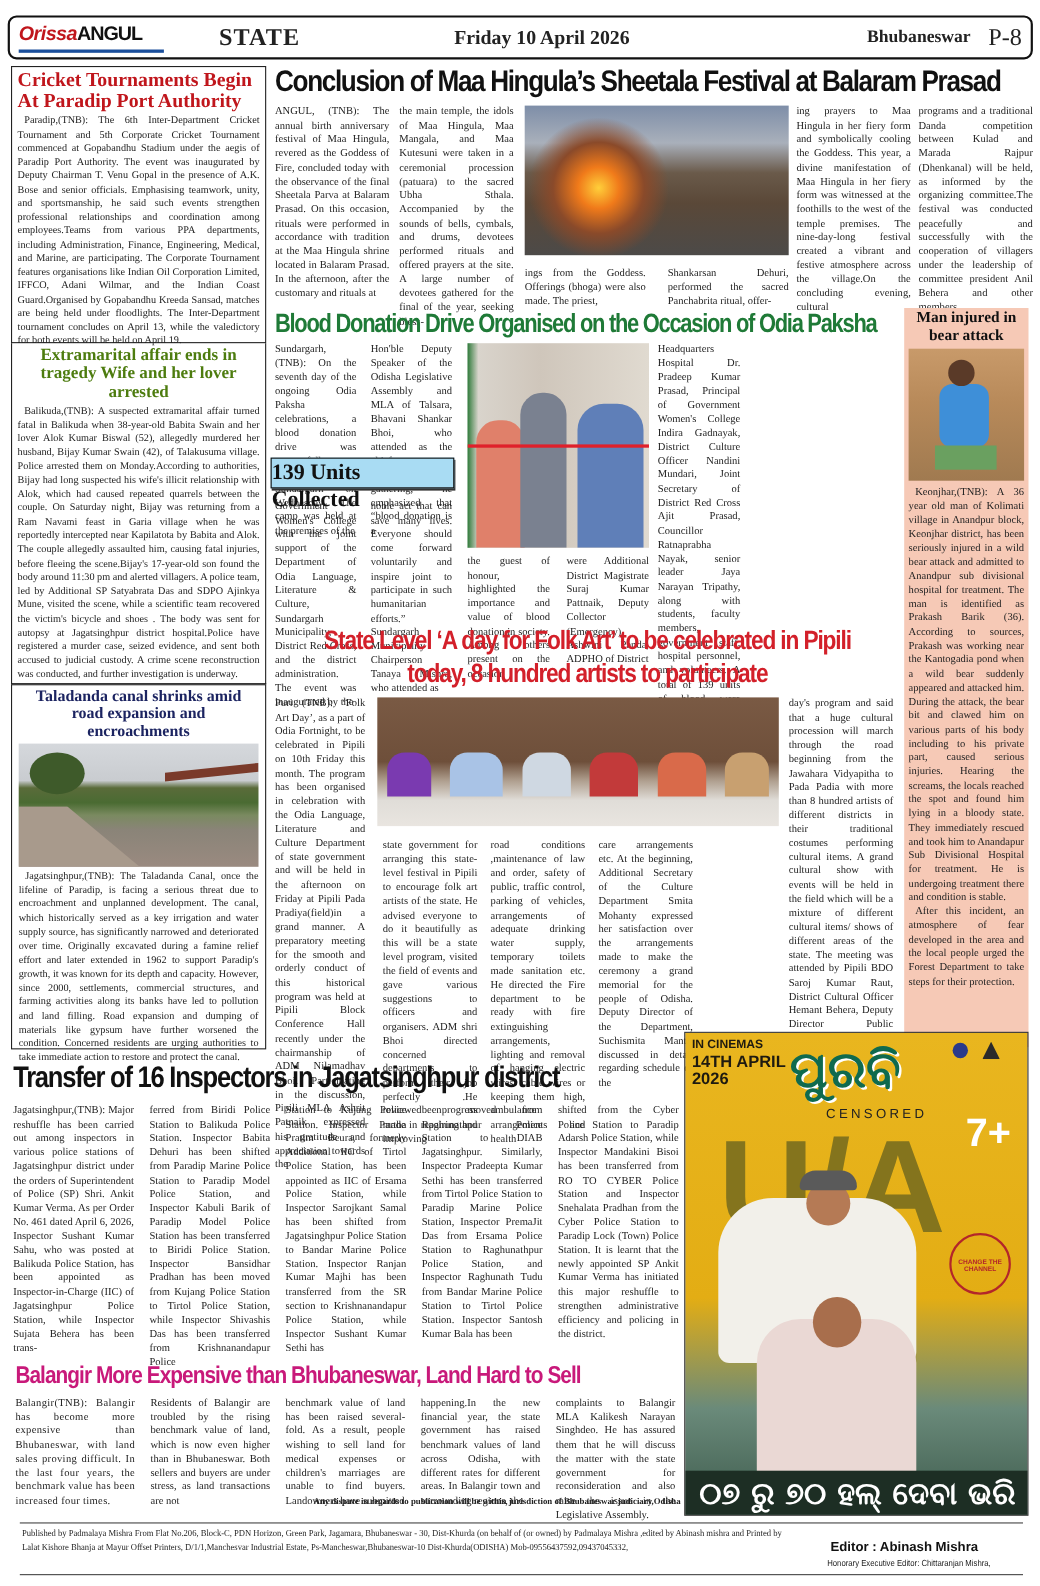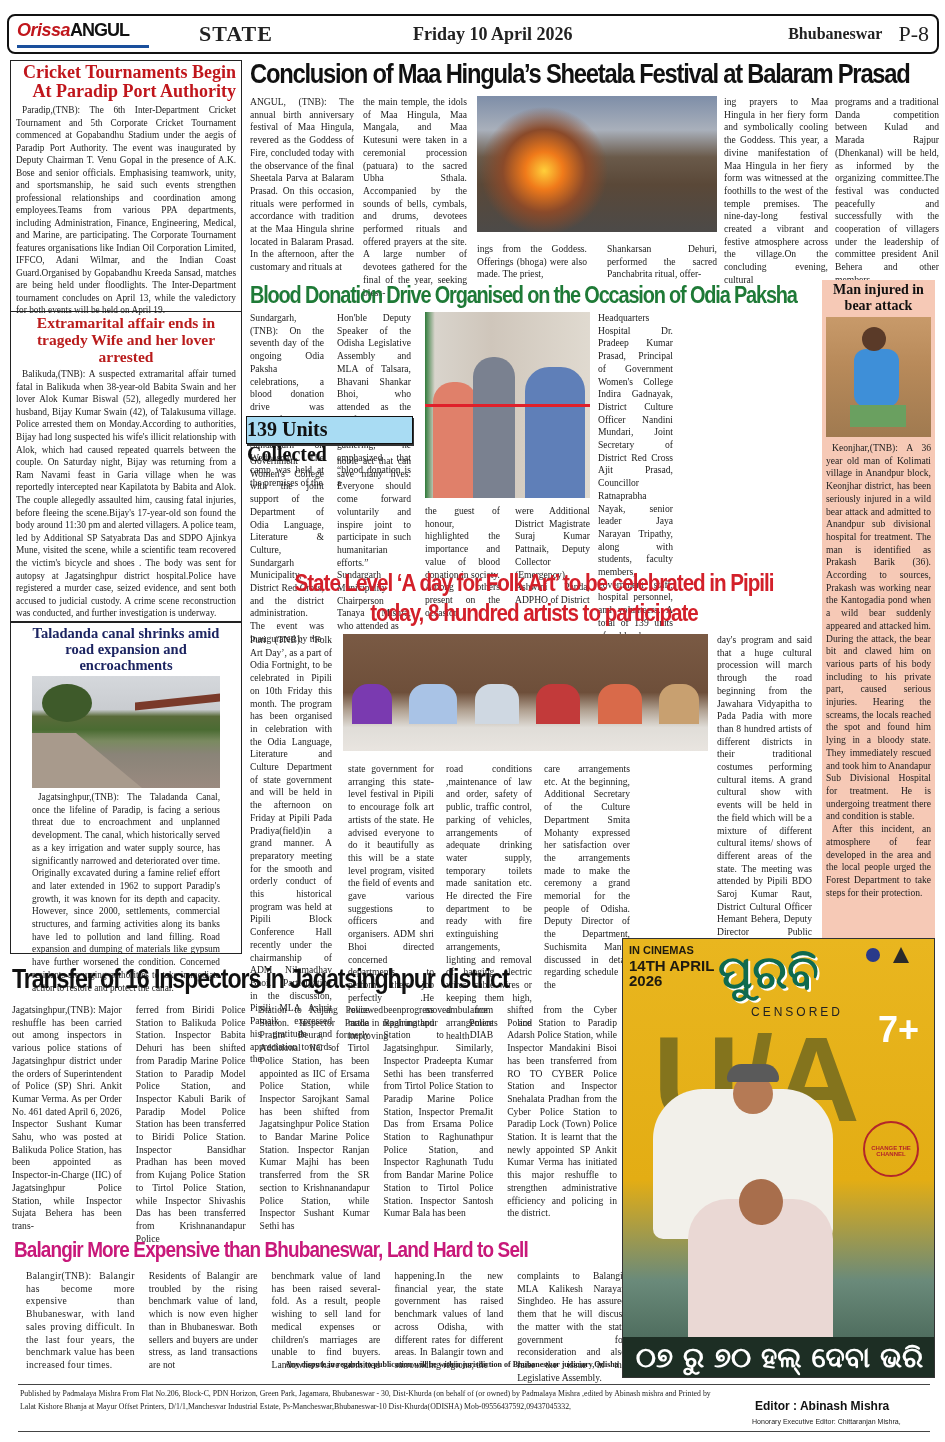--- a/index.html
+++ b/index.html
@@ -10,21 +10,21 @@
 .logo .o{font-family:"Liberation Sans",sans-serif;font-style:italic;font-weight:bold;font-size:18px;color:#c0161c;letter-spacing:-0.5px}
 .logo .t{font-family:"Liberation Sans",sans-serif;font-weight:bold;font-size:18px;color:#111;letter-spacing:-1px}
 .logo .bar{position:absolute;left:0;bottom:0;width:132px;height:3px;background:#1a4f9c}
 .section{font-weight:bold;font-size:22px;margin-left:42px;letter-spacing:1px}
 .date{font-weight:bold;font-size:18px;margin-left:140px}
 .city{font-weight:bold;font-size:16px;margin-left:auto}
 .pageno{font-size:22px;margin-left:16px;margin-right:8px}
 .txt{font-size:9.6px;line-height:12.7px;text-align:justify;hyphens:auto}
 .txt p{text-indent:6px}
 .box{border:1.5px solid #222}
-.h-red{color:#c0161c;font-weight:bold;text-align:right}
+.h-red{color:#c0161c;font-weight:bold;text-align:left}
 .photo{overflow:hidden}
 .ad{background:linear-gradient(180deg,#e9b61f 0%,#e3ad14 55%,#6a8a7a 78%,#3d5a4c 100%)}
 </style>
 </head>
 <body>
 
 <div class="abs masthead">
   <div class="logo">
     <span class="o">Orissa</span><span class="t">ANGUL</span>
     <div class="bar"></div>
@@ -36,27 +36,27 @@
 </div>
 
 <div class="abs box" style="left:10px;top:60px;width:232px;height:252px;padding:2px 5px">
   <div class="h-red" style="font-size:18px;line-height:19px;margin-bottom:3px">Cricket Tournaments Begin At Paradip Port Authority</div>
   <div class="txt" style="font-size:9.3px;line-height:12.5px">
       <p>Paradip,(TNB): The 6th Inter-Department Cricket Tournament and 5th Corporate Cricket Tournament commenced at Gopabandhu Stadium under the aegis of Paradip Port Authority. The event was inaugurated by Deputy Chairman T. Venu Gopal in the presence of A.K. Bose and senior officials. Emphasising teamwork, unity, and sportsmanship, he said such events strengthen professional relationships and coordination among employees.Teams from various PPA departments, including Administration, Finance, Engineering, Medical, and Marine, are participating. The Corporate Tournament features organisations like Indian Oil Corporation Limited, IFFCO, Adani Wilmar, and the Indian Coast Guard.Organised by Gopabandhu Kreeda Sansad, matches are being held under floodlights. The Inter-Department tournament concludes on April 13, while the valedictory for both events will be held on April 19.</p>
     </div>
 </div>
 
 <div class="abs box" style="left:10px;top:312px;width:232px;height:310px;padding:2px 5px;border-top:none">
-  <div style="font-weight:bold;font-size:15.5px;line-height:17px;text-align:center;color:#b91c1c;margin-bottom:3px">Extramarital affair ends in tragedy Wife and her lover arrested</div>
+  <div style="font-weight:bold;font-size:15.5px;line-height:17px;text-align:center;color:#4d7c0f;margin-bottom:3px">Extramarital affair ends in tragedy Wife and her lover arrested</div>
   <div class="txt" style="font-size:9.3px;line-height:12.6px">
       <p>Balikuda,(TNB): A suspected extramarital affair turned fatal in Balikuda when 38-year-old Babita Swain and her lover Alok Kumar Biswal (52), allegedly murdered her husband, Bijay Kumar Swain (42), of Talakusuma village. Police arrested them on Monday.According to authorities, Bijay had long suspected his wife's illicit relationship with Alok, which had caused repeated quarrels between the couple. On Saturday night, Bijay was returning from a Ram Navami feast in Garia village when he was reportedly intercepted near Kapilatota by Babita and Alok. The couple allegedly assaulted him, causing fatal injuries, before fleeing the scene.Bijay's 17-year-old son found the body around 11:30 pm and alerted villagers. A police team, led by Additional SP Satyabrata Das and SDPO Ajinkya Mune, visited the scene, while a scientific team recovered the victim's bicycle and shoes . The body was sent for autopsy at Jagatsinghpur district hospital.Police have registered a murder case, seized evidence, and sent both accused to judicial custody. A crime scene reconstruction was conducted, and further investigation is underway.</p>
     </div>
 </div>
 
-<div class="abs box" style="left:10px;top:622px;width:232px;height:332px;padding:2px 21px">
+<div class="abs box" style="left:10px;top:622px;width:232px;height:332px;padding:2px 6px">
   <div style="font-weight:bold;font-size:14.5px;line-height:16px;text-align:center;color:#1c2461;margin-bottom:3px">Taladanda canal shrinks amid road expansion and encroachments</div>
   <div class="photo" style="height:112px;margin:0 0 3px 0;background:linear-gradient(180deg,#d5d8dc 0%,#c9ccd0 30%,#5a6b3a 36%,#4a6b32 48%,#7a8a60 58%,#8a8478 70%,#9a8a80 100%);position:relative">
     <div style="position:absolute;left:10px;top:8px;width:50px;height:38px;border-radius:50%;background:#3e5a2a"></div>
     <div style="position:absolute;right:0;top:22px;width:85px;height:8px;background:#7a3a2a;transform:skewY(-6deg)"></div>
     <div style="position:absolute;left:0;bottom:0;width:110px;height:55px;background:#a89a8c;clip-path:polygon(0 0,40% 0,100% 100%,0 100%)"></div>
   </div>
   <div class="txt" style="font-size:9.3px;line-height:12.7px">
       <p>Jagatsinghpur,(TNB): The Taladanda Canal, once the lifeline of Paradip, is facing a serious threat due to encroachment and unplanned development. The canal, which historically served as a key irrigation and water supply source, has significantly narrowed and deteriorated over time. Originally excavated during a famine relief effort and later extended in 1962 to support Paradip's growth, it was known for its depth and capacity. However, since 2000, settlements, commercial structures, and farming activities along its banks have led to pollution and land filling. Road expansion and dumping of materials like gypsum have further worsened the condition. Concerned residents are urging authorities to take immediate action to restore and protect the canal.</p>
     </div>
 </div>
@@ -128,21 +128,21 @@
     <div class="txt" style="flex:1">Jagatsinghpur,(TNB): Major reshuffle has been carried out among inspectors in various police stations of Jagatsinghpur district under the orders of Superintendent of Police (SP) Shri. Ankit Kumar Verma. As per Order No. 461 dated April 6, 2026, Inspector Sushant Kumar Sahu, who was posted at Balikuda Police Station, has been appointed as Inspector-in-Charge (IIC) of Jagatsinghpur Police Station, while Inspector Sujata Behera has been trans-</div>
     <div class="txt" style="flex:1">ferred from Biridi Police Station to Balikuda Police Station. Inspector Babita Dehuri has been shifted from Paradip Marine Police Station to Paradip Model Police Station, and Inspector Kabuli Barik of Paradip Model Police Station has been transferred to Biridi Police Station. Inspector Bansidhar Pradhan has been moved from Kujang Police Station to Tirtol Police Station, while Inspector Shivashis Das has been transferred from Krishnanandapur Police</div>
     <div class="txt" style="flex:1">Station to Kujang Police Station. Inspector Partha Pratim Beura, formerly Additional IIC of Tirtol Police Station, has been appointed as IIC of Ersama Police Station, while Inspector Sarojkant Samal has been shifted from Jagatsinghpur Police Station to Bandar Marine Police Station. Inspector Ranjan Kumar Majhi has been transferred from the SR section to Krishnanandapur Police Station, while Inspector Sushant Kumar Sethi has</div>
     <div class="txt" style="flex:1">been moved from Raghunathpur Police Station to DIAB Jagatsinghpur. Similarly, Inspector Pradeepta Kumar Sethi has been transferred from Tirtol Police Station to Paradip Marine Police Station, Inspector PremaJit Das from Ersama Police Station to Raghunathpur Police Station, and Inspector Raghunath Tudu from Bandar Marine Police Station to Tirtol Police Station. Inspector Santosh Kumar Bala has been</div>
     <div class="txt" style="flex:1">shifted from the Cyber Police Station to Paradip Adarsh Police Station, while Inspector Mandakini Bisoi has been transferred from RO TO CYBER Police Station and Inspector Snehalata Pradhan from the Cyber Police Station to Paradip Lock (Town) Police Station. It is learnt that the newly appointed SP Ankit Kumar Verma has initiated this major reshuffle to strengthen administrative efficiency and policing in the district.</div>
   </div>
 </div>
 
 <div class="abs" style="left:14px;top:1236px;width:605px">
   <div style="font-family:'Liberation Sans',sans-serif;font-weight:bold;font-size:22px;line-height:28px;color:#c8197a;letter-spacing:-1px;transform:scaleX(0.86);transform-origin:left;white-space:nowrap">Balangir More Expensive than Bhubaneswar, Land Hard to Sell</div>
-  <div class="abs" style="left:12px;top:34px;width:600px;display:flex;gap:14px">
+  <div class="abs" style="left:0;top:34px;width:600px;display:flex;gap:14px">
     <div class="txt" style="flex:1;letter-spacing:0.3px">Balangir(TNB): Balangir has become more expensive than Bhubaneswar, with land sales proving difficult. In the last four years, the benchmark value has been increased four times.</div>
     <div class="txt" style="flex:1">Residents of Balangir are troubled by the rising benchmark value of land, which is now even higher than in Bhubaneswar. Both sellers and buyers are under stress, as land transactions are not</div>
     <div class="txt" style="flex:1">benchmark value of land has been raised several-fold. As a result, people wishing to sell land for medical expenses or children's marriages are unable to find buyers. Landowners have submitted</div>
     <div class="txt" style="flex:1">happening.In the new financial year, the state government has raised benchmark values of land across Odisha, with different rates for different areas. In Balangir town and surrounding regions, the</div>
     <div class="txt" style="flex:1">complaints to Balangir MLA Kalikesh Narayan Singhdeo. He has assured them that he will discuss the matter with the state government for reconsideration and also raise the issue in the Legislative Assembly.</div>
   </div>
 </div>
 
 <div class="abs ad" style="left:622px;top:938px;width:313px;height:440px;overflow:hidden;border:1px solid #333">
   <div class="abs" style="left:6px;top:4px;font-family:'Liberation Sans',sans-serif;font-weight:bold;color:#1e1a10;line-height:15px">

